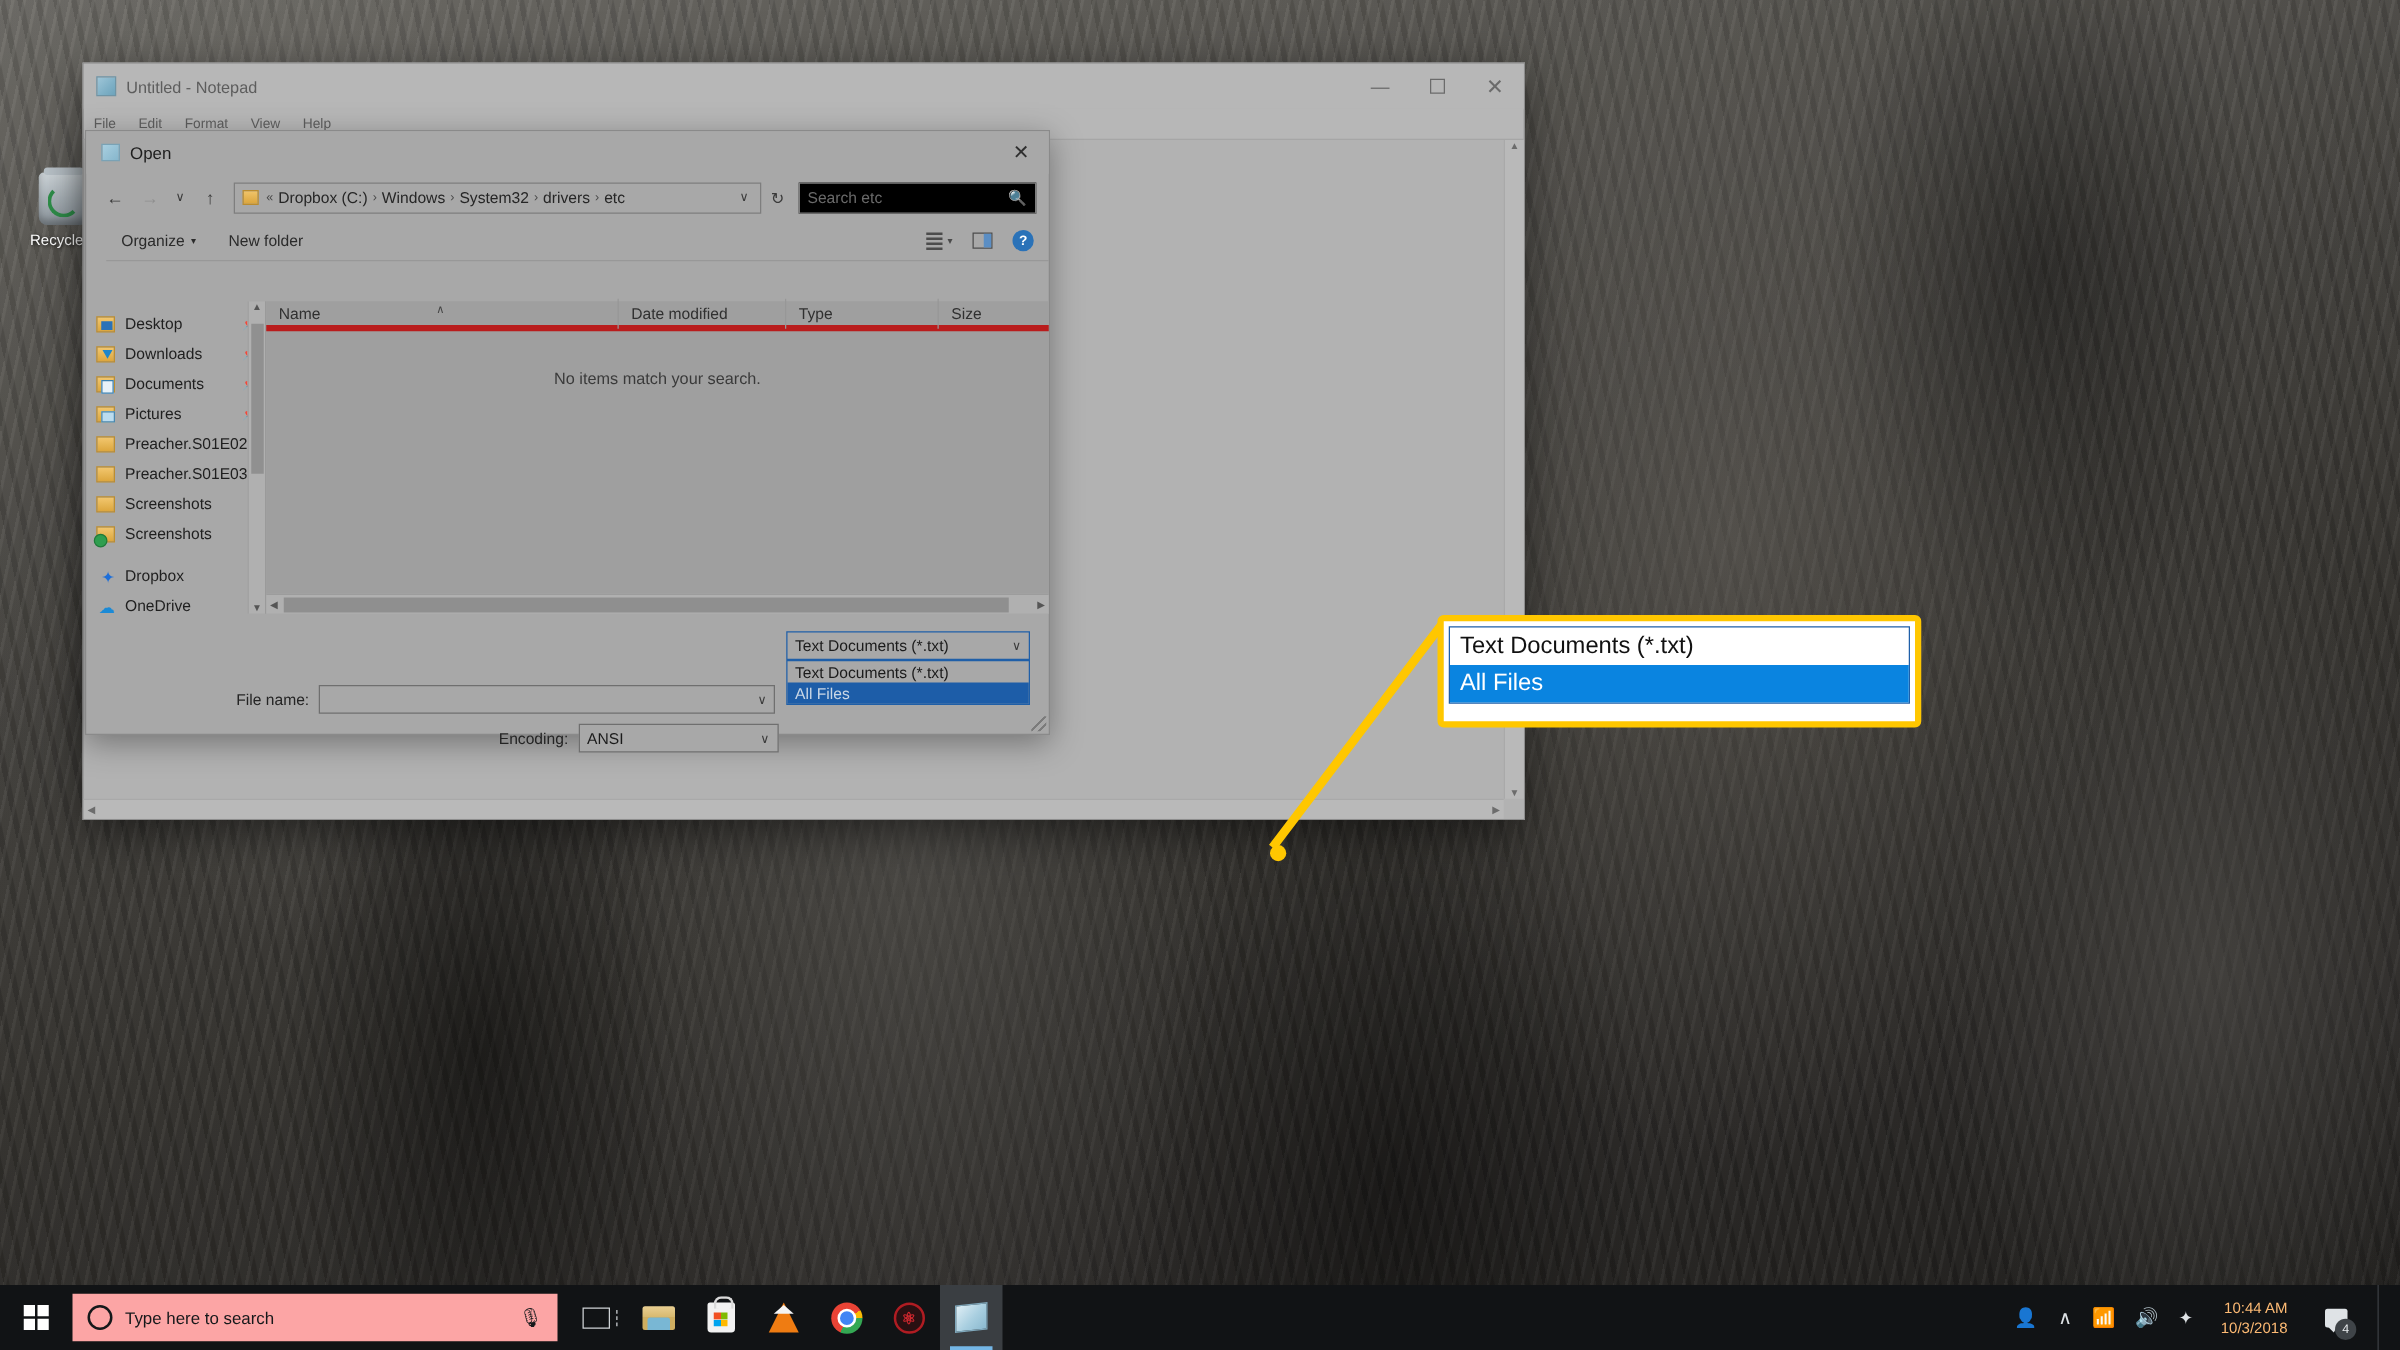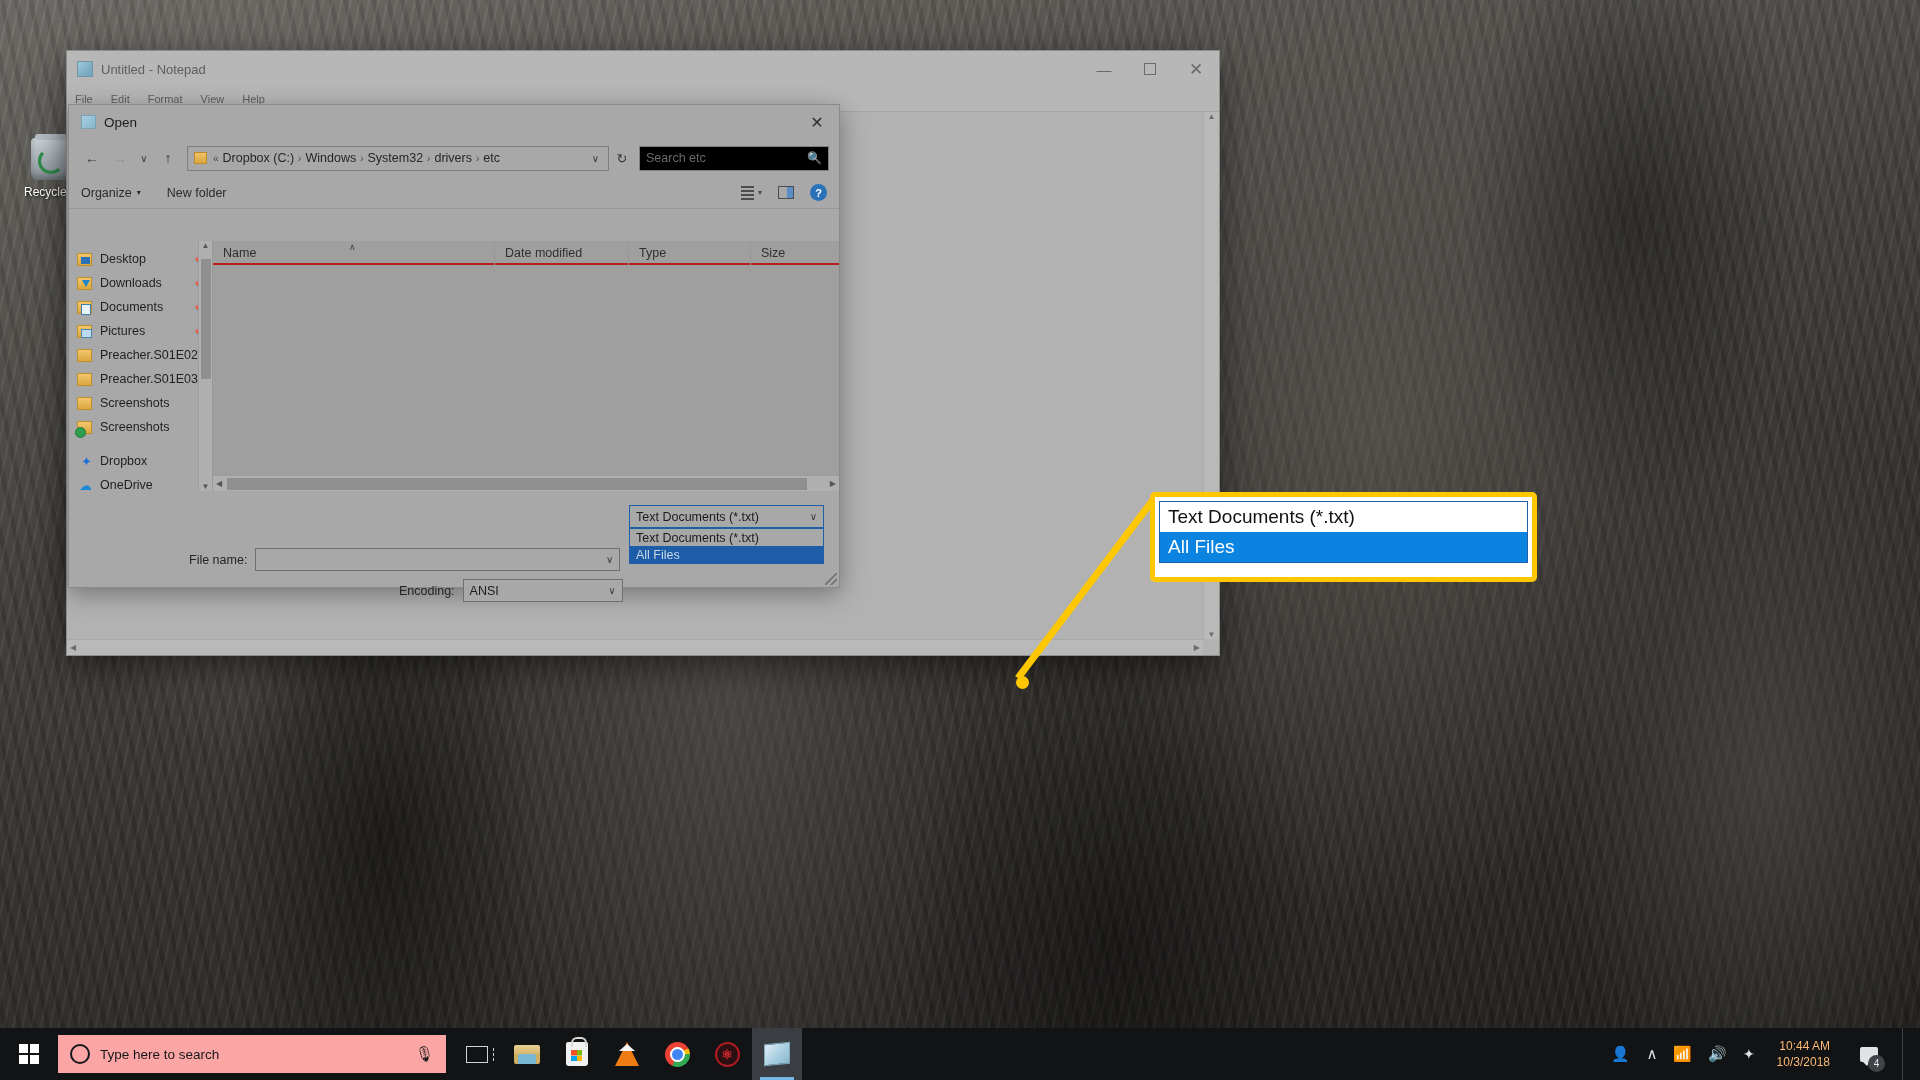--- a/index.html
+++ b/index.html
@@ -155,21 +155,21 @@
     width: 190px; height: 25px; margin-left: 4px;
     background: #000000; border: 1px solid #7e7e7e;
     display: flex; align-items: center; padding: 0 6px;
   }
   #search-input-text { flex: 1; font-size: 12.5px; color: #6a6a6a; }
   #search-icon-glyph { font-size: 12px; color: #2f5f8f; }
 
   
   #dlg-toolbar {
     height: 32px; display: flex; align-items: center; padding: 0 12px;
-    border-bottom: 1px solid #989898; gap: 26px;
+    border-bottom: 1px solid #989898; gap: 26px; margin-left: 16px;
   }
   .tb-item { font-size: 12.5px; color: #2b2b2b; display: flex; align-items: center; gap: 5px; }
   .tb-caret { font-size: 8px; }
   #tb-right { margin-left: auto; display: flex; align-items: center; gap: 16px; }
   .tb-icon { display: flex; align-items: center; gap: 4px; color: #4a4a4a; }
   .view-lines { display: flex; flex-direction: column; gap: 2px; }
   .view-lines i { display:block; width: 13px; height: 2px; background: #4c4c4c; }
   .pane-icon { width: 16px; height: 13px; border: 1px solid #4c4c4c; display: flex; }
   .pane-icon i { display:block; width: 6px; background: #5b8ec4; margin-left: auto; }
   #help-icon {
@@ -225,22 +225,22 @@
     position: absolute; right: 0; top: 0; bottom: 0; width: 14px;
     background: #b0b0b0; border-left: 1px solid #9d9d9d;
     display: flex; flex-direction: column; align-items: center;
     justify-content: space-between; font-size: 8px; color: #555;
   }
   #side-thumb { position: absolute; top: 18px; left: 2px; width: 10px; height: 120px; background: #909090; }
 
   
   #dlg-filelist { flex: 1; position: relative; background: #9f9f9f; }
   #col-headers {
-    height: 24px; display: flex; 
-    border-bottom: 2px solid #b91c1c; font-size: 12.5px; color: #303030;
+    height: 24px; display: flex; align-items: center;
+    border-bottom: 5px solid #b91c1c; font-size: 12.5px; color: #303030;
     position: relative;
   }
   .col { padding-left: 10px; border-right: 1px solid #979797; height: 24px;
     display: flex; align-items: center; }
   #sort-caret { position: absolute; left: 136px; top: 1px; font-size: 9px; color: #444; }
   #empty-msg {
     position: absolute; top: 54px; left: 0; right: 0;
     text-align: center; font-size: 13px; color: #3a3a3a;
   }
   #list-hscroll {
@@ -555,20 +555,21 @@
     </div>
 
     <div id="dlg-filelist">
       <div id="col-headers">
         <div class="col" style="width:282px">Name</div>
         <div class="col" style="width:134px">Date modified</div>
         <div class="col" style="width:122px">Type</div>
         <div class="col" style="width:80px;border-right:none">Size</div>
         <span id="sort-caret">∧</span>
       </div>
+      <div id="empty-msg">No items match your search.</div>
       <div id="list-hscroll">
         <span>◀</span>
         <div id="list-hthumb"></div>
         <span>▶</span>
       </div>
     </div>
   </div>
 
   <div id="dlg-footer">
     <div class="field-row" id="row-filename">

